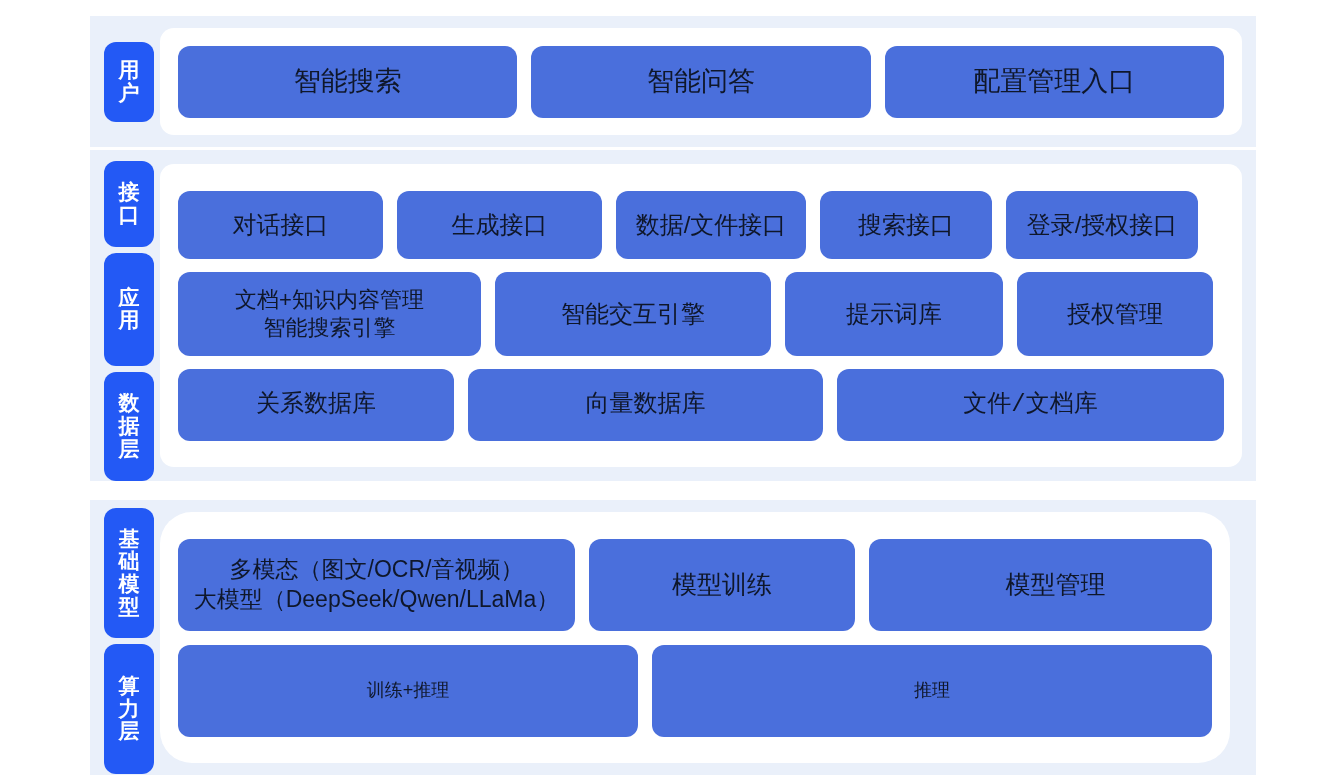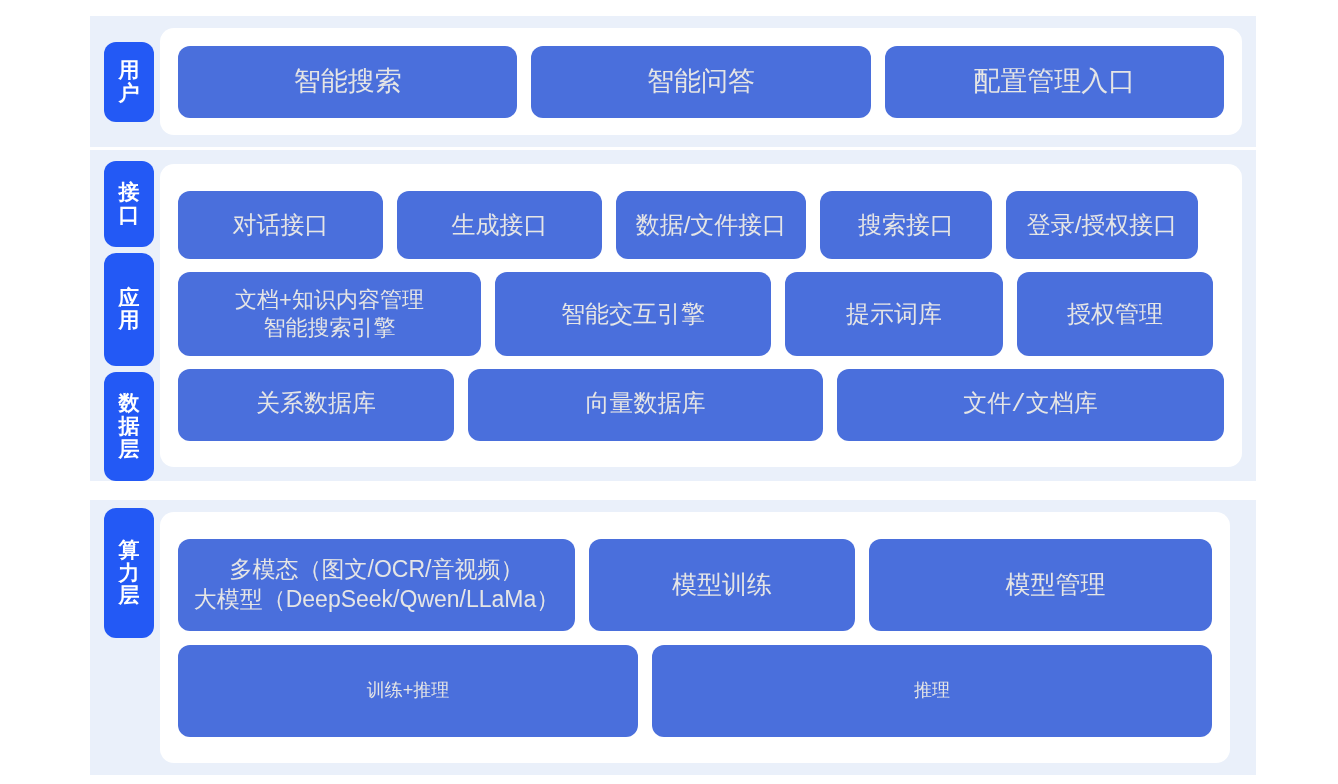--- a/index.html
+++ b/index.html
@@ -86,34 +86,34 @@
     margin: 14px 14px 14px 6px;
     padding: 14px 18px;
     box-sizing: border-box;
     display: flex;
     flex-direction: column;
     justify-content: center;
     gap: 12px;
   }
   #section-user .panel  { margin: 12px 14px 12px 6px; padding: 10px 18px; }
   #section-app .panel   { margin: 14px 14px 14px 6px; padding: 16px 18px; gap: 13px; }
-  #section-infra .panel { margin: 12px 26px 12px 6px; padding: 16px 18px; gap: 14px; }
+  #section-infra .panel { margin: 12px 26px 12px 6px; padding: 16px 18px; gap: 14px; border-radius: 32px; }
 
   .row {
     display: flex;
     flex-direction: row;
     gap: 14px;
     width: 100%;
   }
 
   
   .box {
     background: #4a6fdc;
     border-radius: 12px;
-    color: #e5e5e5;
+    color: #0f172a;
     display: flex;
     align-items: center;
     justify-content: center;
     text-align: center;
     font-size: 26px;
     line-height: 1.24;
     padding: 6px 10px;
     box-sizing: border-box;
     white-space: pre-line;
   }
@@ -192,20 +192,21 @@
         <div class="box b0">关系数据库</div>
         <div class="box b1">向量数据库</div>
         <div class="box b2">文件/文档库</div>
       </div>
 
     </div>
   </div>
 
   <div class="section" id="section-infra">
     <div class="tab-col">
+      <div class="vtab" id="tab-model">基础模型</div>
       <div class="vtab" id="tab-compute">算力层</div>
     </div>
     <div class="panel">
 
       <div class="row r-model">
         <div class="box b0">多模态（图文/OCR/音视频）
 大模型（DeepSeek/Qwen/LLaMa）</div>
         <div class="box b1">模型训练</div>
         <div class="box b2">模型管理</div>
       </div>

